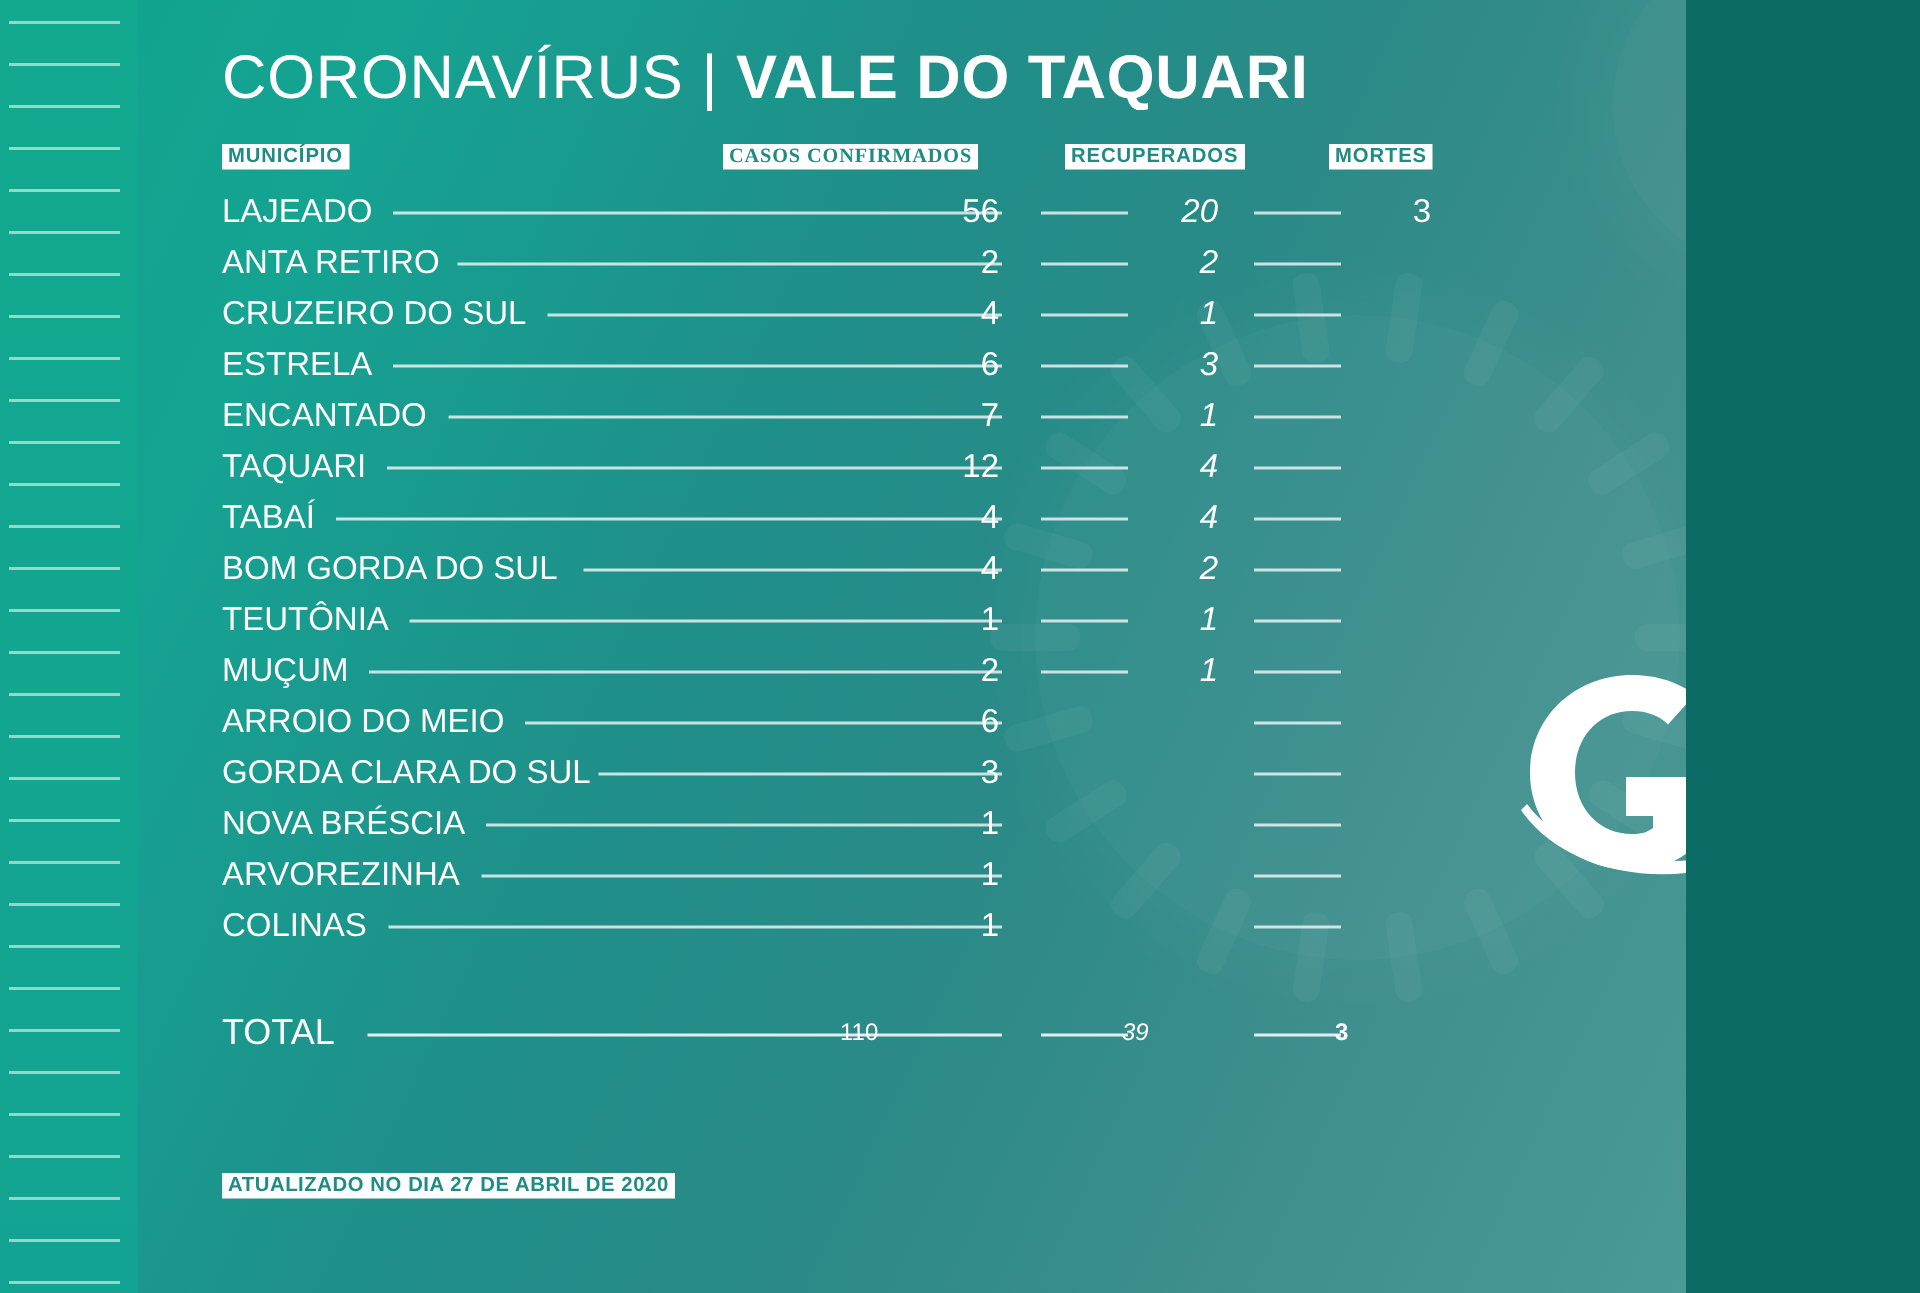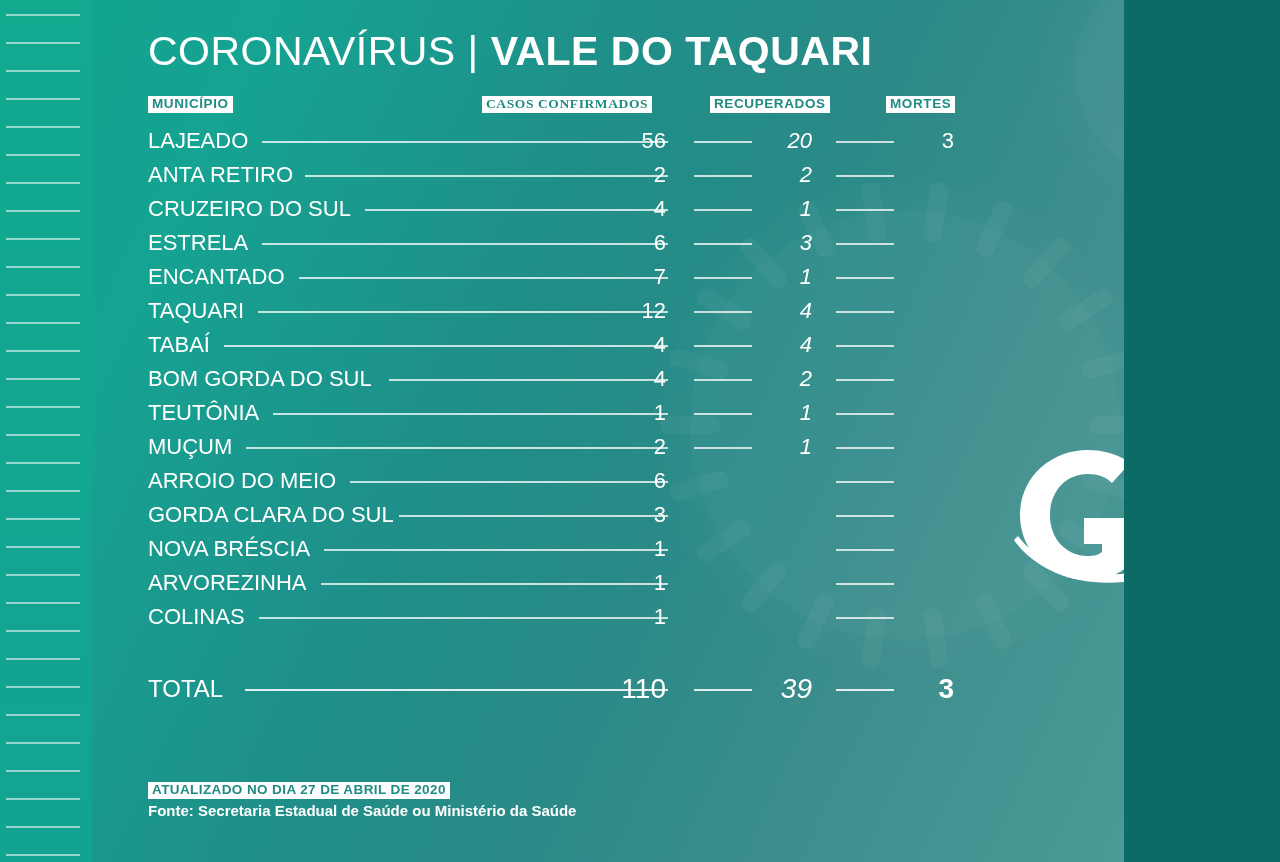--- a/index.html
+++ b/index.html
@@ -155,23 +155,22 @@
     top: 17px;
     height: 1.5px;
     background: rgba(255,255,255,0.85);
   }
   #total-row .dash-a { left: 245px; right: 332px; }
   #total-row .dash-b { left: 694px; width: 58px; }
   #total-row .dash-c { left: 836px; width: 58px; }
   #total-row .val {
     position: absolute;
     top: 0;
-    font-size: 28px;
-    color: #ffffff;
-    text-align: right;
+    font-size: 16px;
+    color: #ffffff;
     line-height: 34px;
   }
   #total-row .val-casos { left: 560px; width: 106px; font-weight: 300; }
   #total-row .val-recup { left: 748px; width: 64px; font-weight: 300; }
   #total-row .val-mortes { left: 890px; width: 64px; font-weight: 700; }
 
   
   .foot-update {
     position: absolute;
     left: 148px;
@@ -395,21 +394,20 @@
       <div class="city">TOTAL</div>
       <div class="dash dash-a"></div>
       <div class="val val-casos">110</div>
       <div class="dash dash-b"></div>
       <div class="val val-recup">39</div>
       <div class="dash dash-c"></div>
       <div class="val val-mortes">3</div>
     </div>
 
     <div class="foot-update">ATUALIZADO NO DIA 27 DE ABRIL DE 2020</div>
-    <div class="foot-source">Fonte: Secretaria Estadual de Saúde ou Ministério da Saúde</div>
 
     <svg id="logo" viewBox="0 0 250 150">
       <path fill="#ffffff" d="M78 10 C40 10 10 38 10 75 C10 112 40 140 78 140 C96 140 110 134 120 124 L120 78 L74 78 L74 104 L92 104 L92 112 C88 115 84 116 78 116 C56 116 40 99 40 75 C40 51 56 34 78 34 C88 34 96 37 102 43 L120 23 C109 15 95 10 78 10 Z"></path>
       <path fill="#ffffff" d="M126 10 L126 140 L158 140 L158 106 L182 106 C210 106 232 86 232 58 C232 30 210 10 182 10 Z M158 36 L180 36 C192 36 200 45 200 58 C200 71 192 80 180 80 L158 80 Z"></path>
       <path fill="#ffffff" d="M8 96 C30 126 78 140 128 132 L128 140 C74 150 26 132 4 100 Z"></path>
     </svg>
 
   </div>
 <div class="spike" style="width: 18px; height: 60px; left: 1111px; top: 395px; transform: rotate(90deg);"></div>
     <div class="spike" style="width: 18px; height: 60px; left: 1102.29px; top: 455.572px; transform: rotate(106.364deg);"></div>

